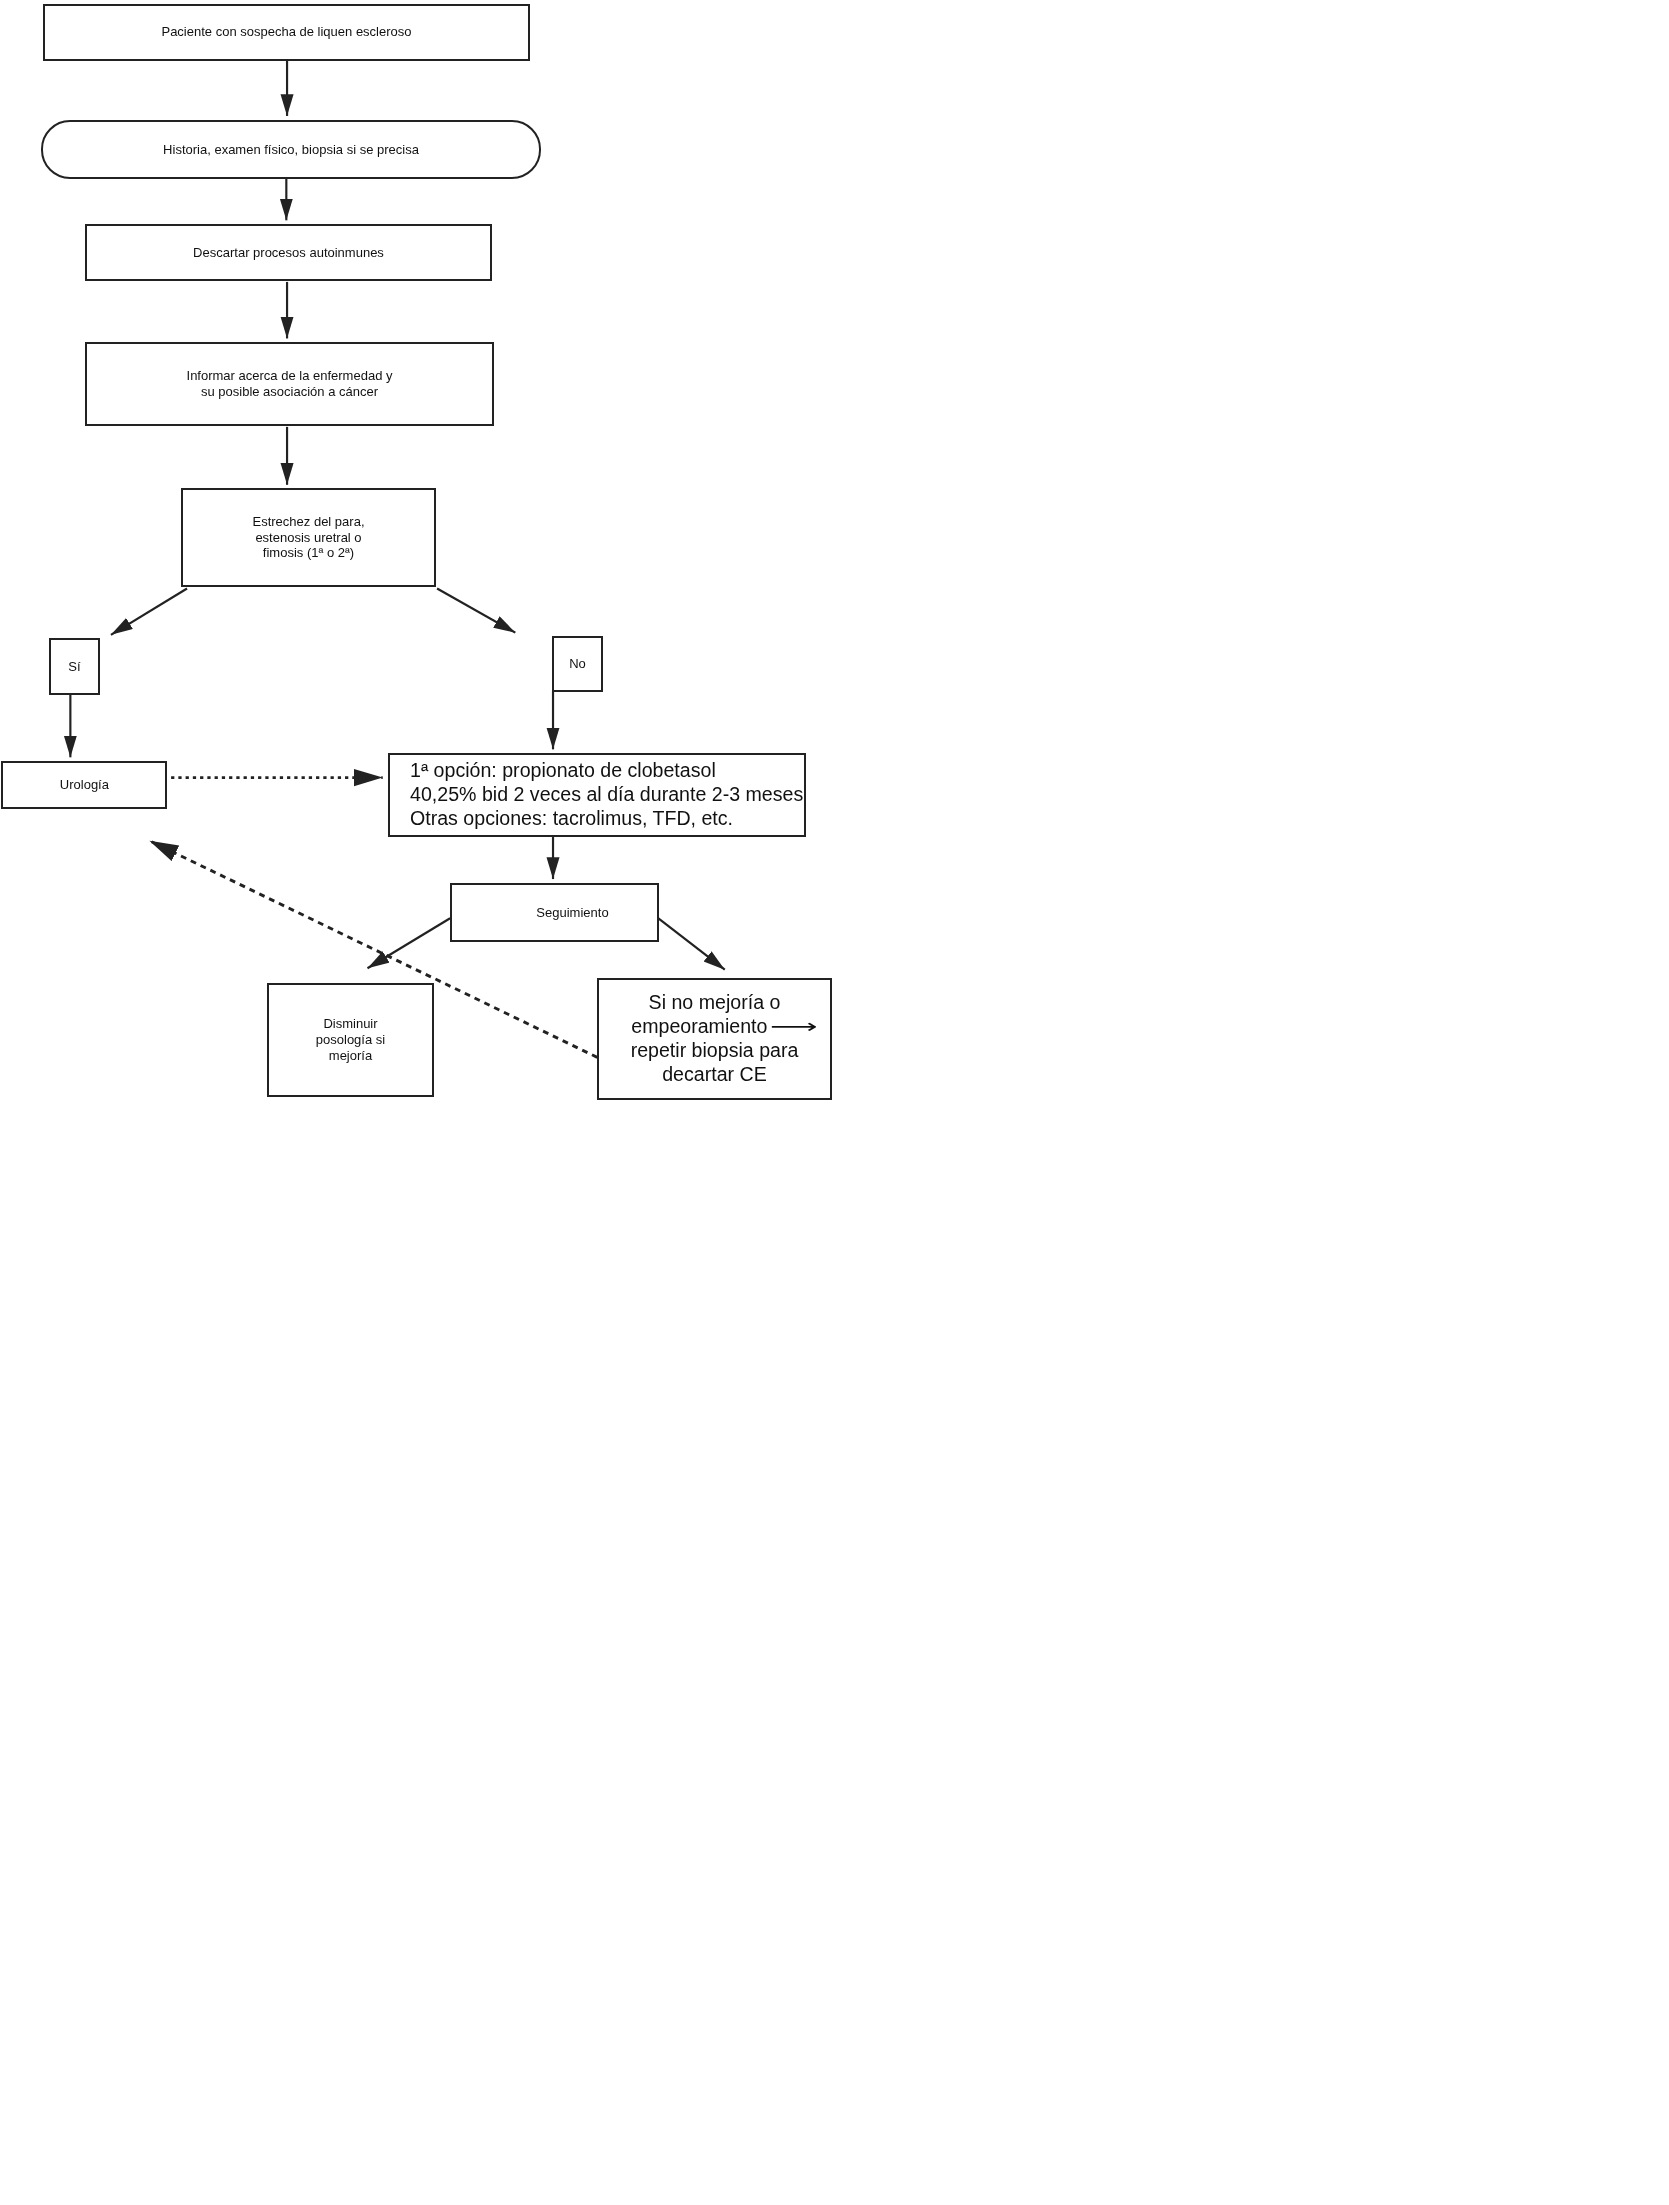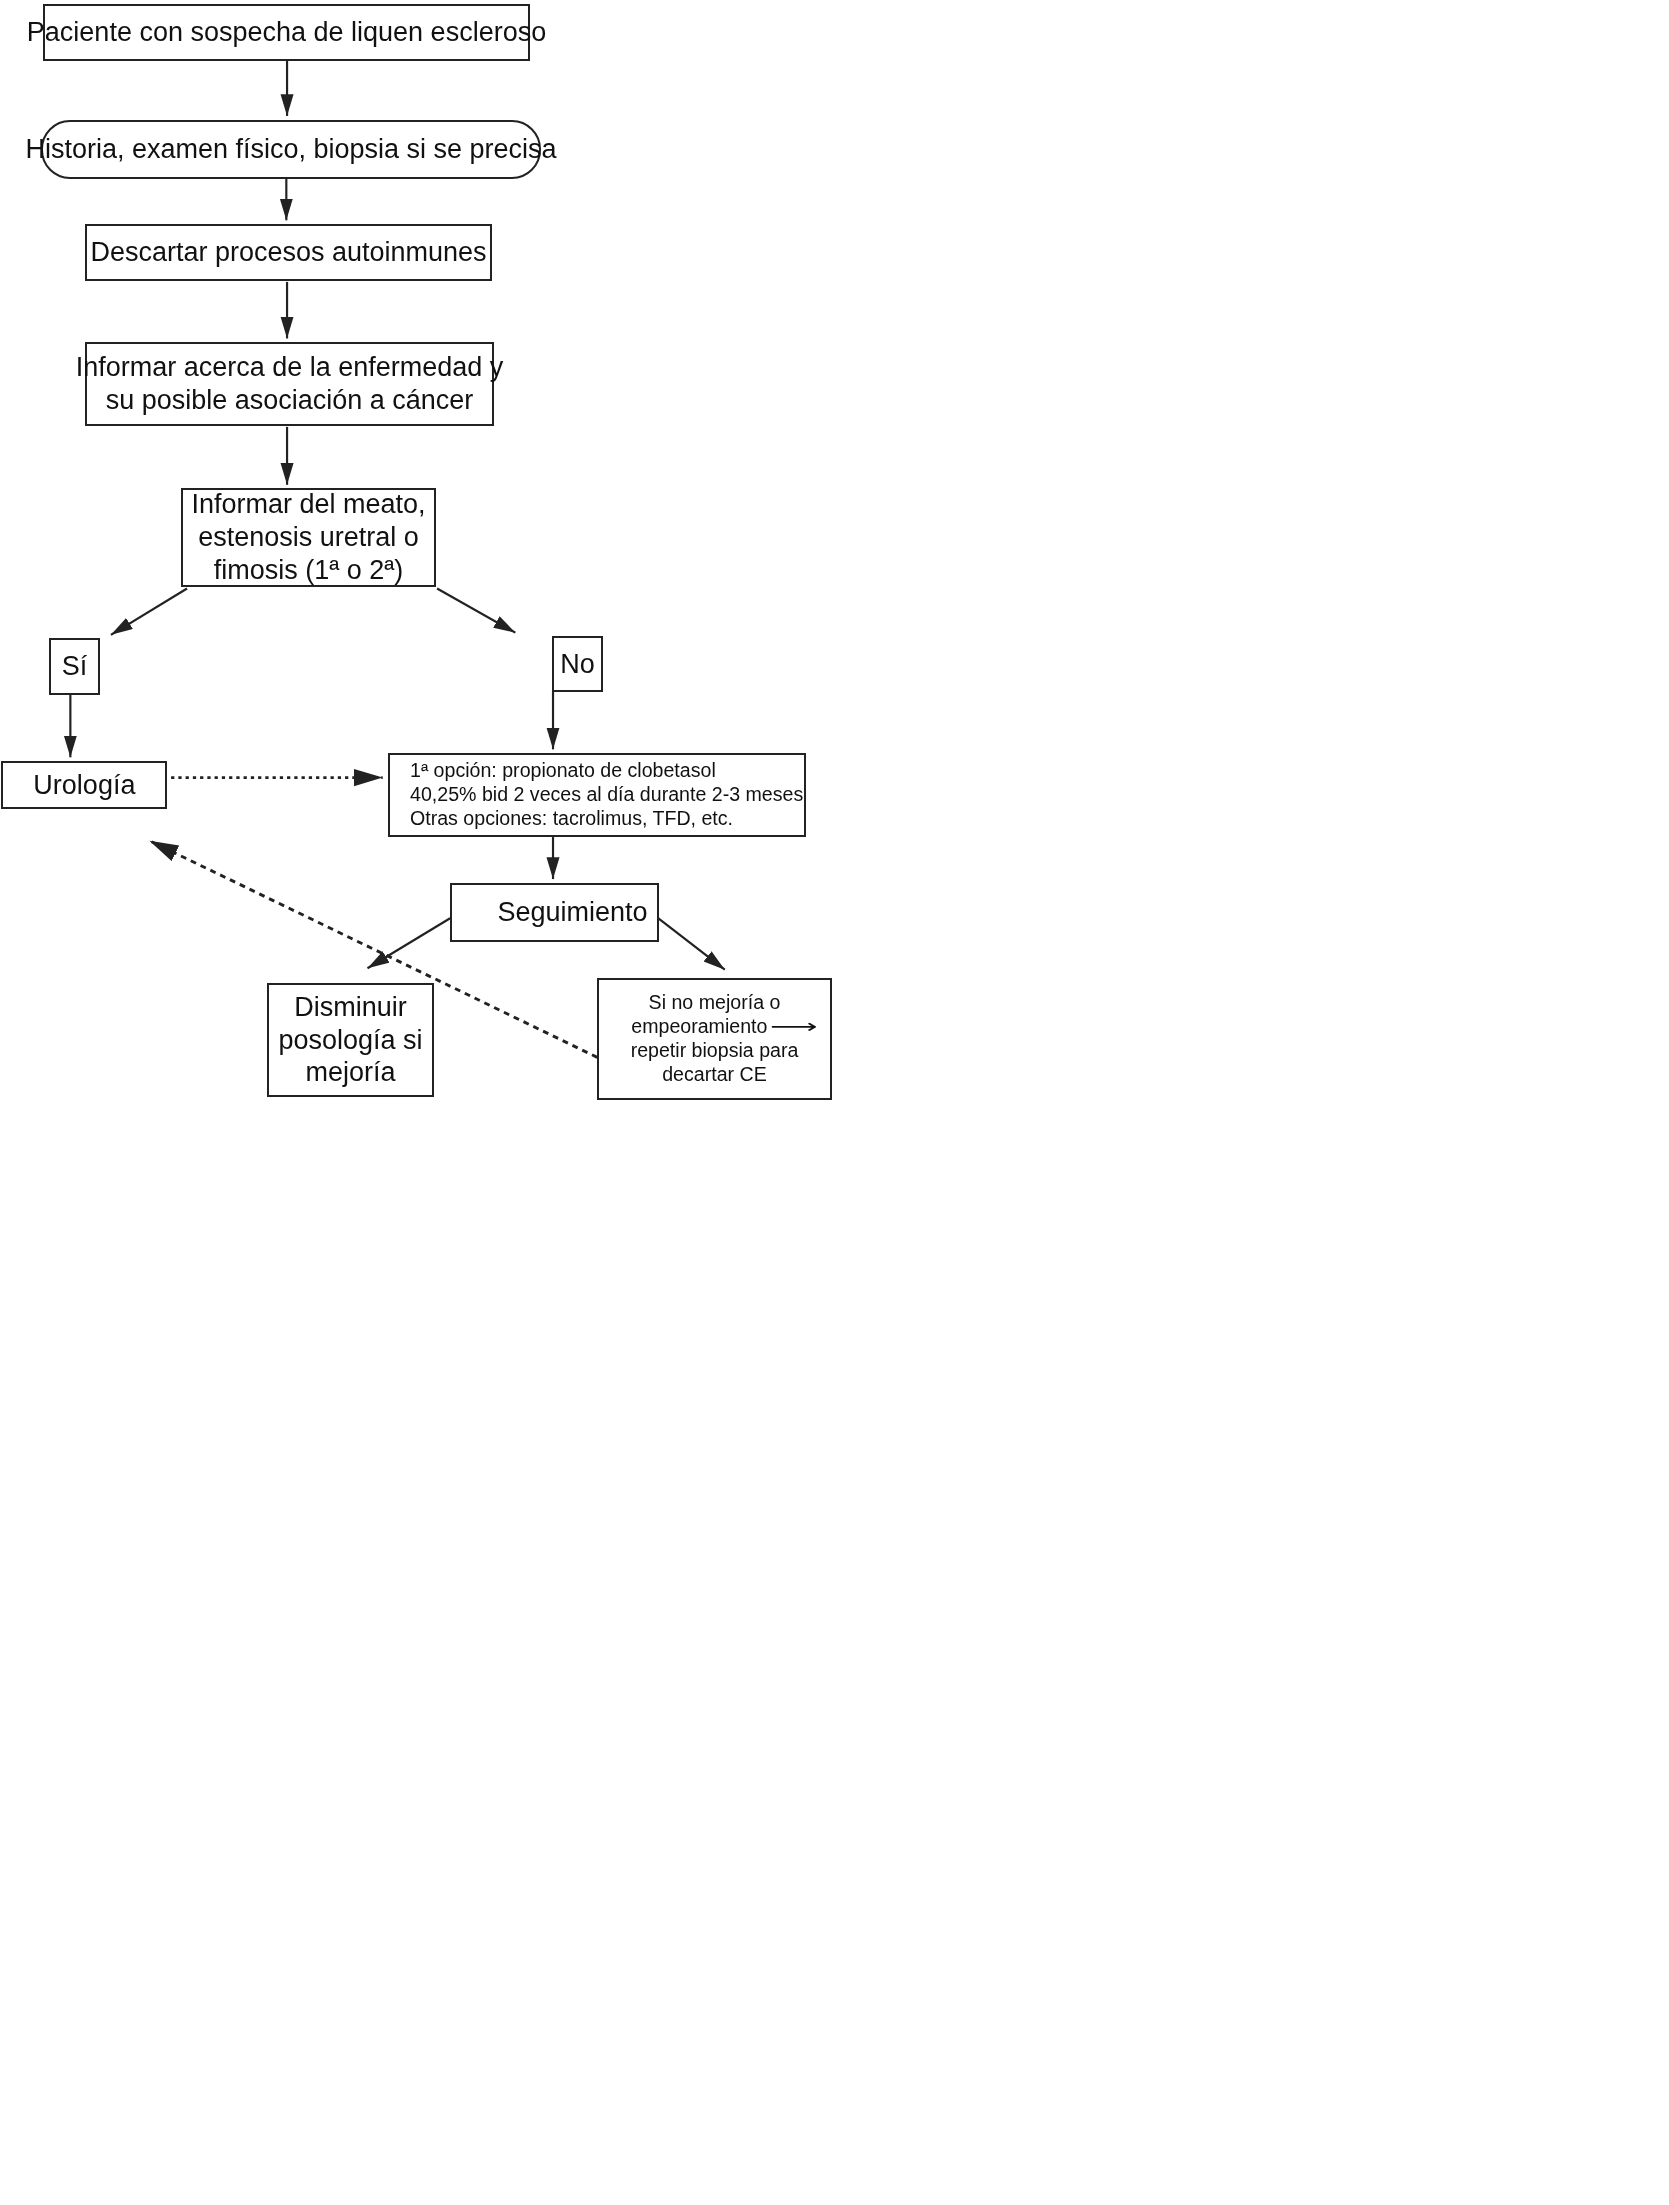--- a/index.html
+++ b/index.html
@@ -27,21 +27,21 @@
   .node {
     position: absolute;
     box-sizing: border-box;
     background: #ffffff;
     border: 2.2px solid #222222;
     display: flex;
     flex-direction: column;
     align-items: center;
     justify-content: center;
     text-align: center;
-    font-size: 27px;
+    font-size: 13px;
     line-height: 1.22;
   }
   .node .line { display: block; white-space: nowrap; }
   .node.left-align {
     align-items: flex-start;
     text-align: left;
     padding-left: 20px;
     padding-right: 5px;
     font-size: 19.6px;
   }
@@ -98,21 +98,21 @@
   <div class="node" style="left:85px; top:224px; width:407px; height:57px;">
     <span class="line">Descartar procesos autoinmunes</span>
   </div>
 
   <div class="node" style="left:85px; top:342px; width:409px; height:84px;">
     <span class="line">Informar acerca de la enfermedad y</span>
     <span class="line">su posible asociación a cáncer</span>
   </div>
 
   <div class="node" style="left:181px; top:488px; width:255px; height:99px;">
-    <span class="line">Informar del meato,</span>
+    <span class="line">Estrechez del para,</span>
     <span class="line">estenosis uretral o</span>
     <span class="line">fimosis (1ª o 2ª)</span>
   </div>
 
   <div class="node" style="left:49px; top:638px; width:51px; height:57px;">
     <span class="line">Sí</span>
   </div>
 
   <div class="node" style="left:552px; top:636px; width:51px; height:56px;">
     <span class="line">No</span>

